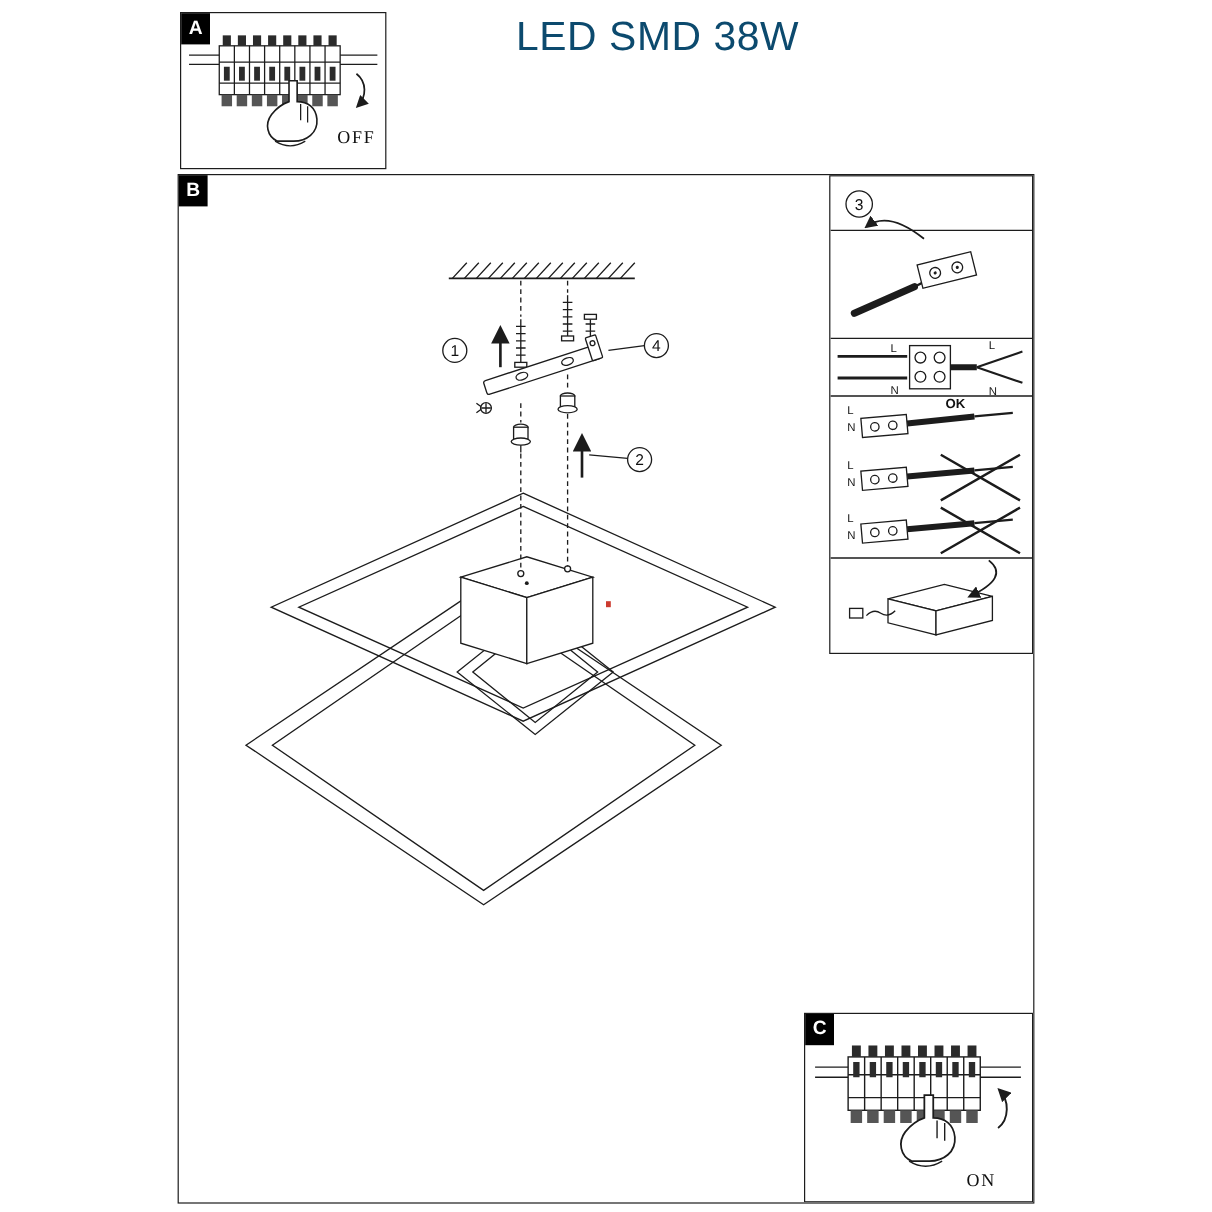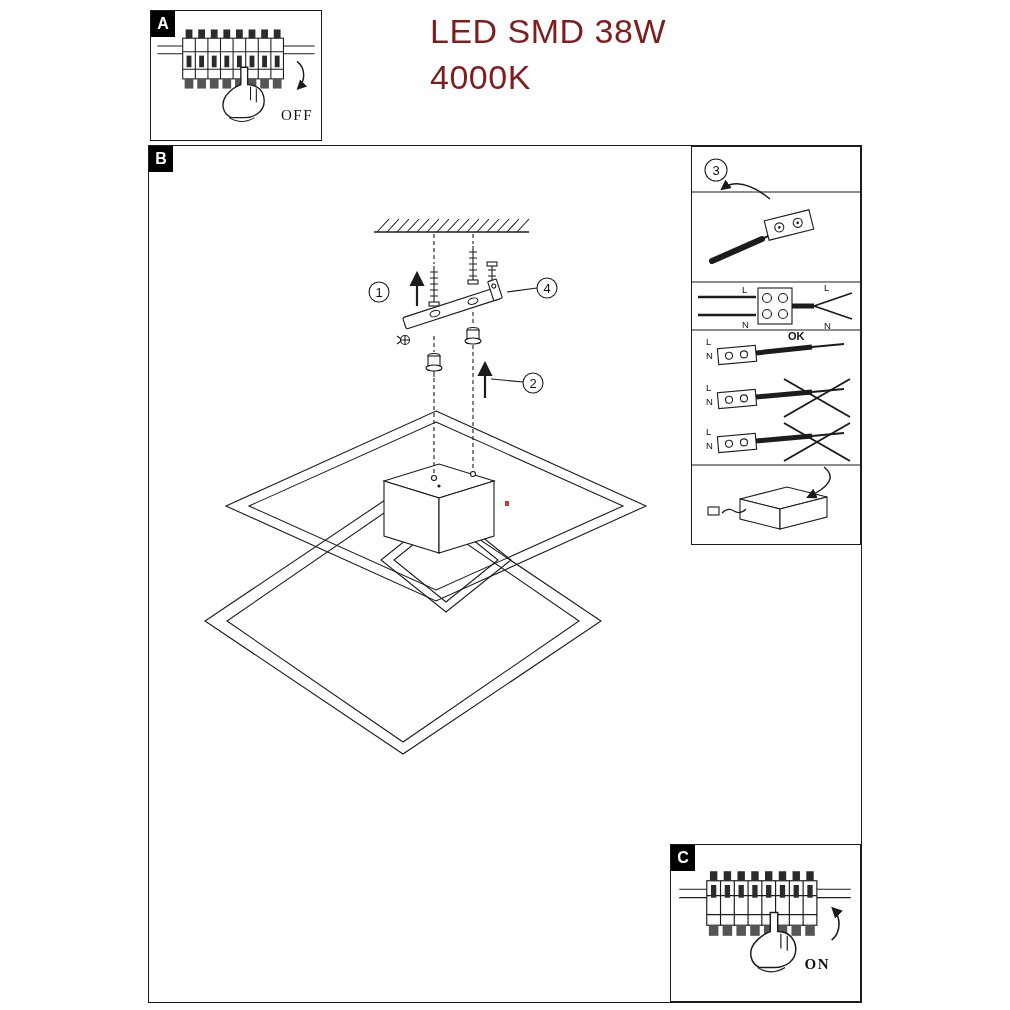--- a/index.html
+++ b/index.html
@@ -3,21 +3,21 @@
 <meta charset="utf-8">
 <style>
   html,body{margin:0;padding:0;background:#fff;}
   .page{position:relative;width:1010px;height:1010px;background:#fff;
         font-family:"Liberation Sans",sans-serif;color:#141414;overflow:hidden;}
   .frame{position:absolute;border:1.4px solid #1c1c1c;background:#fff;box-sizing:border-box;}
   .chip{position:absolute;top:0;left:0;width:24px;height:26px;background:#000;color:#fff;
         font-weight:bold;font-size:16px;display:flex;align-items:center;justify-content:center;
         font-family:"Liberation Sans",sans-serif;}
   .title{position:absolute;left:430px;top:8px;font-size:34px;line-height:46px;
-         letter-spacing:.5px;color:#7f1d1d;}
+         letter-spacing:.5px;color:#0c4a6e;}
   .state-label{position:absolute;font-family:"Liberation Serif",serif;font-size:15px;
          letter-spacing:1.5px;color:#111;}
   svg{display:block;}
   .ln{stroke:#1c1c1c;stroke-width:1.5;fill:none;}
   .thin{stroke:#1c1c1c;stroke-width:1.1;fill:none;}
   .fillw{fill:#fff;}
   .dash{stroke:#1c1c1c;stroke-width:1.1;fill:none;stroke-dasharray:4 3;}
   .lbl{font-family:"Liberation Sans",sans-serif;font-size:9.5px;fill:#111;}
   .num{font-family:"Liberation Sans",sans-serif;font-size:13px;fill:#111;text-anchor:middle;}
   .ok{font-family:"Liberation Sans",sans-serif;font-size:11px;font-weight:bold;fill:#111;}
@@ -32,21 +32,20 @@
   <svg width="0" height="0" style="position:absolute">
     <defs>
       <marker id="ah" viewBox="0 0 10 10" refX="8" refY="5" markerWidth="7" markerHeight="7" orient="auto-start-reverse">
         <path d="M0 0 L10 5 L0 10 z" fill="#1c1c1c"></path>
       </marker>
     </defs>
   </svg>
 
   <div class="title">
     <div>LED SMD 38W</div>
-    <div>4000K</div>
   </div>
 
   <div class="frame" style="left:150px;top:10px;width:172px;height:131px;">
     <div class="chip">A</div>
     <svg width="166" height="124" viewBox="0 0 170 128" style="position:absolute;left:2px;top:2px;">
       <line x1="4" y1="34" x2="166" y2="34" class="thin"></line>
       <line x1="4" y1="42" x2="166" y2="42" class="thin"></line>
       <g>
         <g>
           <rect x="30" y="26" width="104" height="42" class="fillw thin"></rect>
@@ -331,17 +330,17 @@
               <rect x="123" y="68" width="9" height="10"></rect>
           </g>
         </g>
         <g>
           <path d="M90 56 L97 56 L97 74 C106 74 113 79 114 89 C115 101 105 108 94 108 L80 108 C71 104 69 93 75 85 C79 80 84 76 90 74 Z" fill="#fff" stroke="#1c1c1c" stroke-width="1.4"></path>
           <path d="M100 76 L100 90 M106 78 L106 92" class="thin"></path>
           <path d="M78 108 Q91 116 104 108" class="thin"></path>
         </g>
         <path d="M148 82 C157 75 157 60 149 52" class="ln" marker-end="url(#ah)"></path>
       </svg>
-      <span class="state-label" style="right:30px;bottom:28px;font-weight:bold;">ON</span>
+      <span class="state-label" style="right:30px;bottom:8px;">ON</span>
     </div>
 
   </div>
 </div>
 
 </body></html>

